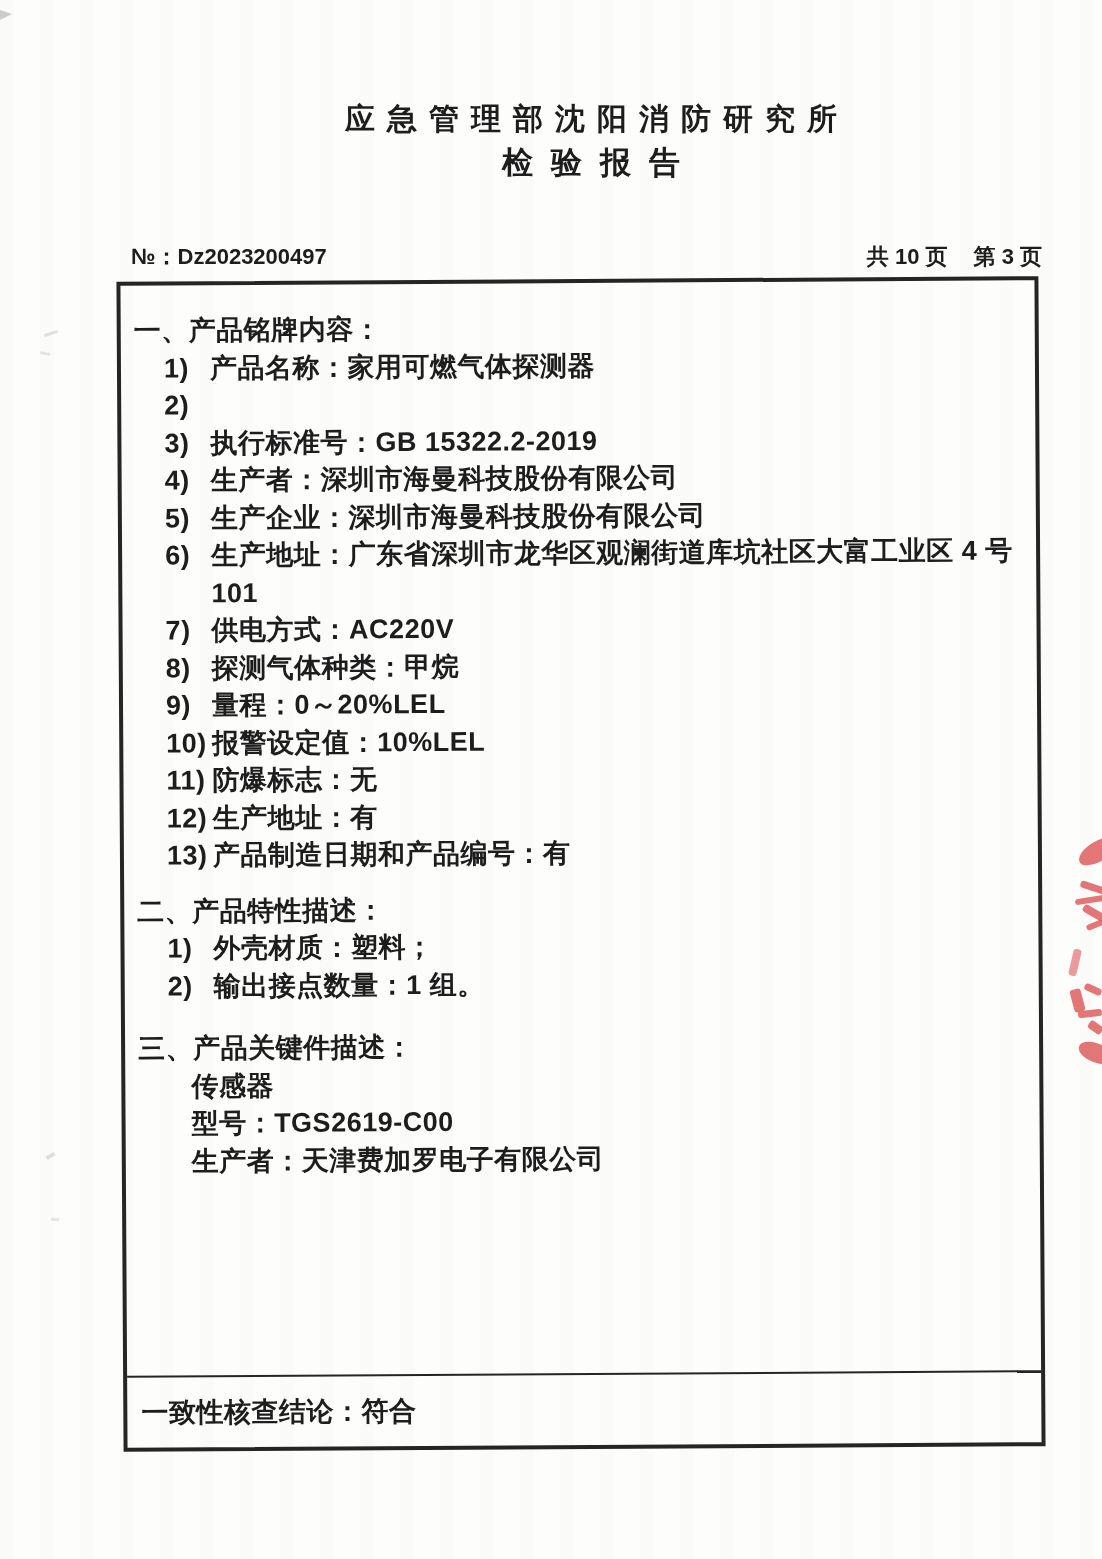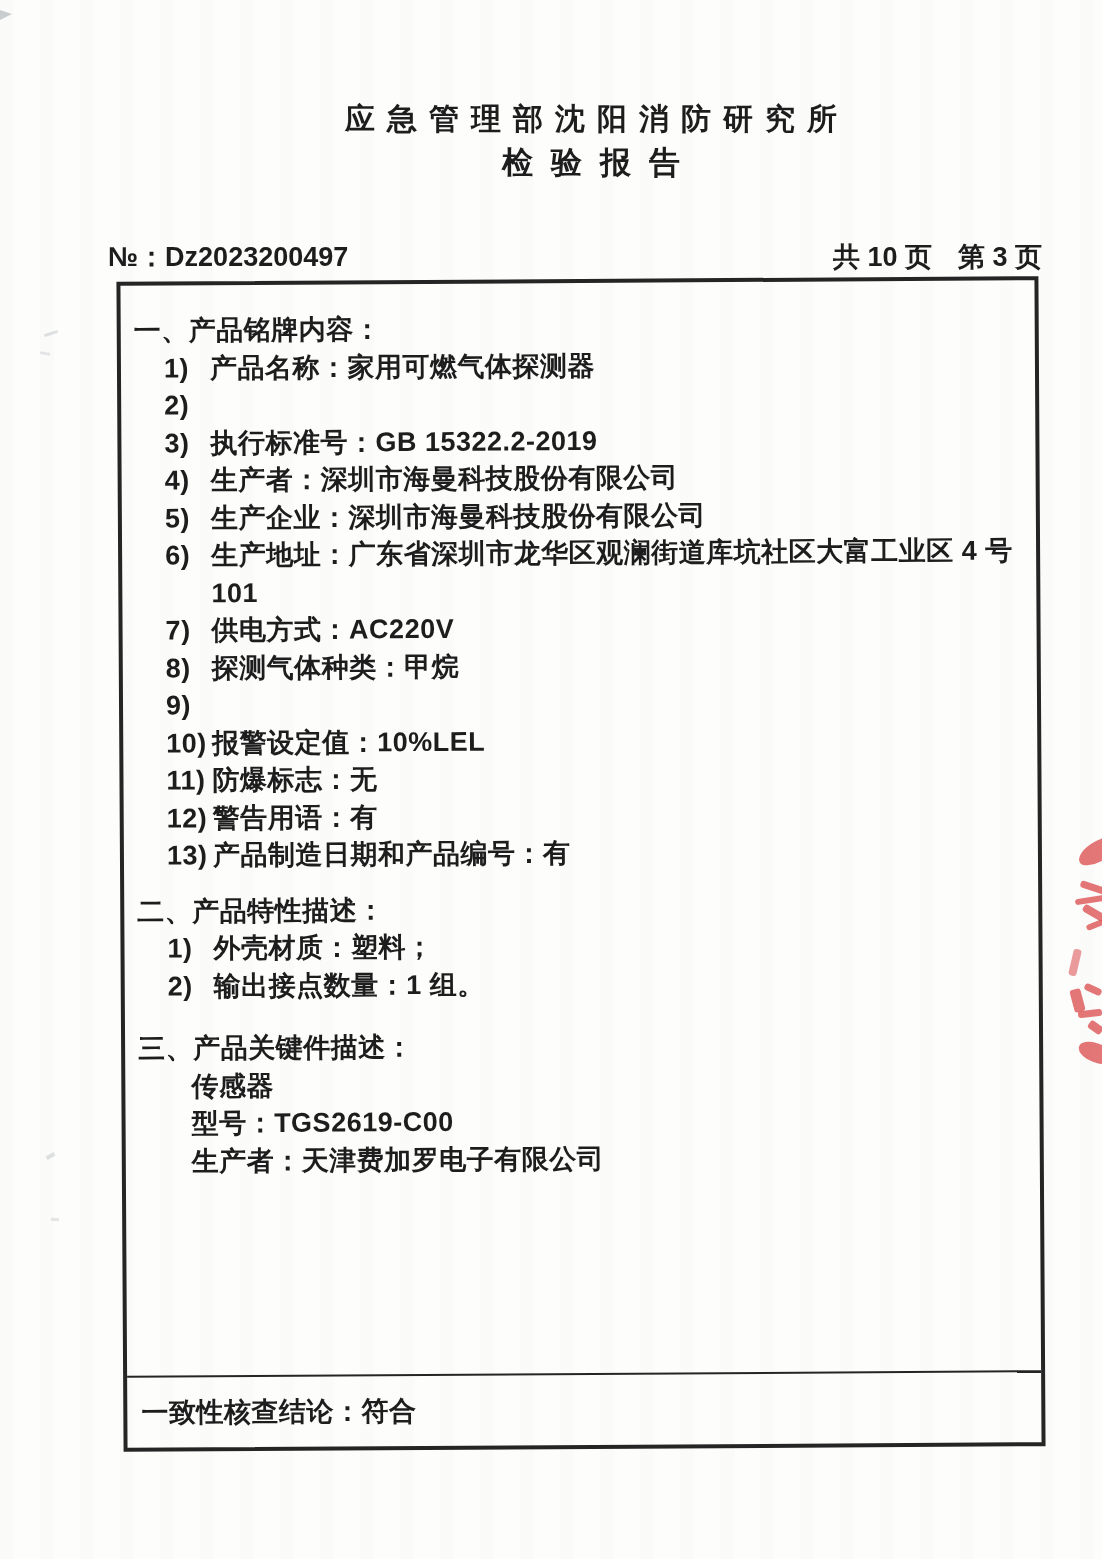--- a/index.html
+++ b/index.html
@@ -17,23 +17,23 @@
   }
 
   
   .header { position: absolute; top: 100px; left: 0; width: 100%; text-align: center; padding-left: 40px; }
   .org1 { font-size: 30px; font-weight: 700; letter-spacing: 12px; text-indent: 12px; line-height: 38px; }
   .org2 { font-size: 28px; font-weight: 700; letter-spacing: 1px; line-height: 38px; margin-top: 6px; }
   .title { font-size: 31px; font-weight: 700; letter-spacing: 18px; text-indent: 18px; line-height: 38px; margin-top: 6px; }
 
   
   .meta {
-    position: absolute; top: 243px; left: 108px; right: 60px;
+    position: absolute; top: 243px; left: 131px; right: 60px;
     display: flex; justify-content: space-between; align-items: flex-end;
-    font-size: 27px; font-weight: 600; line-height: 28px; gap: 32px;
+    font-size: 22px; font-weight: 600; line-height: 28px; gap: 32px;
   }
   .pages { display: flex; gap: 26px; }
 
   
   .box {
     position: absolute; left: 120px; top: 279px;
     width: 914px; height: 1162px;
     border: 4px solid #252525;
     transform: rotate(-0.35deg);
     background: transparent;
@@ -133,32 +133,33 @@
         <div class="item-row">
           <span class="item-num">7)</span>
           <span class="item-text">供电方式：AC220V</span>
         </div>
         <div class="item-row">
           <span class="item-num">8)</span>
           <span class="item-text">探测气体种类：甲烷</span>
         </div>
         <div class="item-row">
           <span class="item-num">9)</span>
+          <span class="item-text">量程：0～20%LEL</span>
         </div>
         <div class="item-row">
           <span class="item-num">10)</span>
           <span class="item-text">报警设定值：10%LEL</span>
         </div>
         <div class="item-row">
           <span class="item-num">11)</span>
           <span class="item-text">防爆标志：无</span>
         </div>
         <div class="item-row">
           <span class="item-num">12)</span>
-          <span class="item-text">警告用语：有</span>
+          <span class="item-text">生产地址：有</span>
         </div>
         <div class="item-row">
           <span class="item-num">13)</span>
           <span class="item-text">产品制造日期和产品编号：有</span>
         </div>
         <div class="sec-heading sec-2">二、产品特性描述：</div>
         <div class="item-row">
           <span class="item-num">1)</span>
           <span class="item-text">外壳材质：塑料；</span>
         </div>

